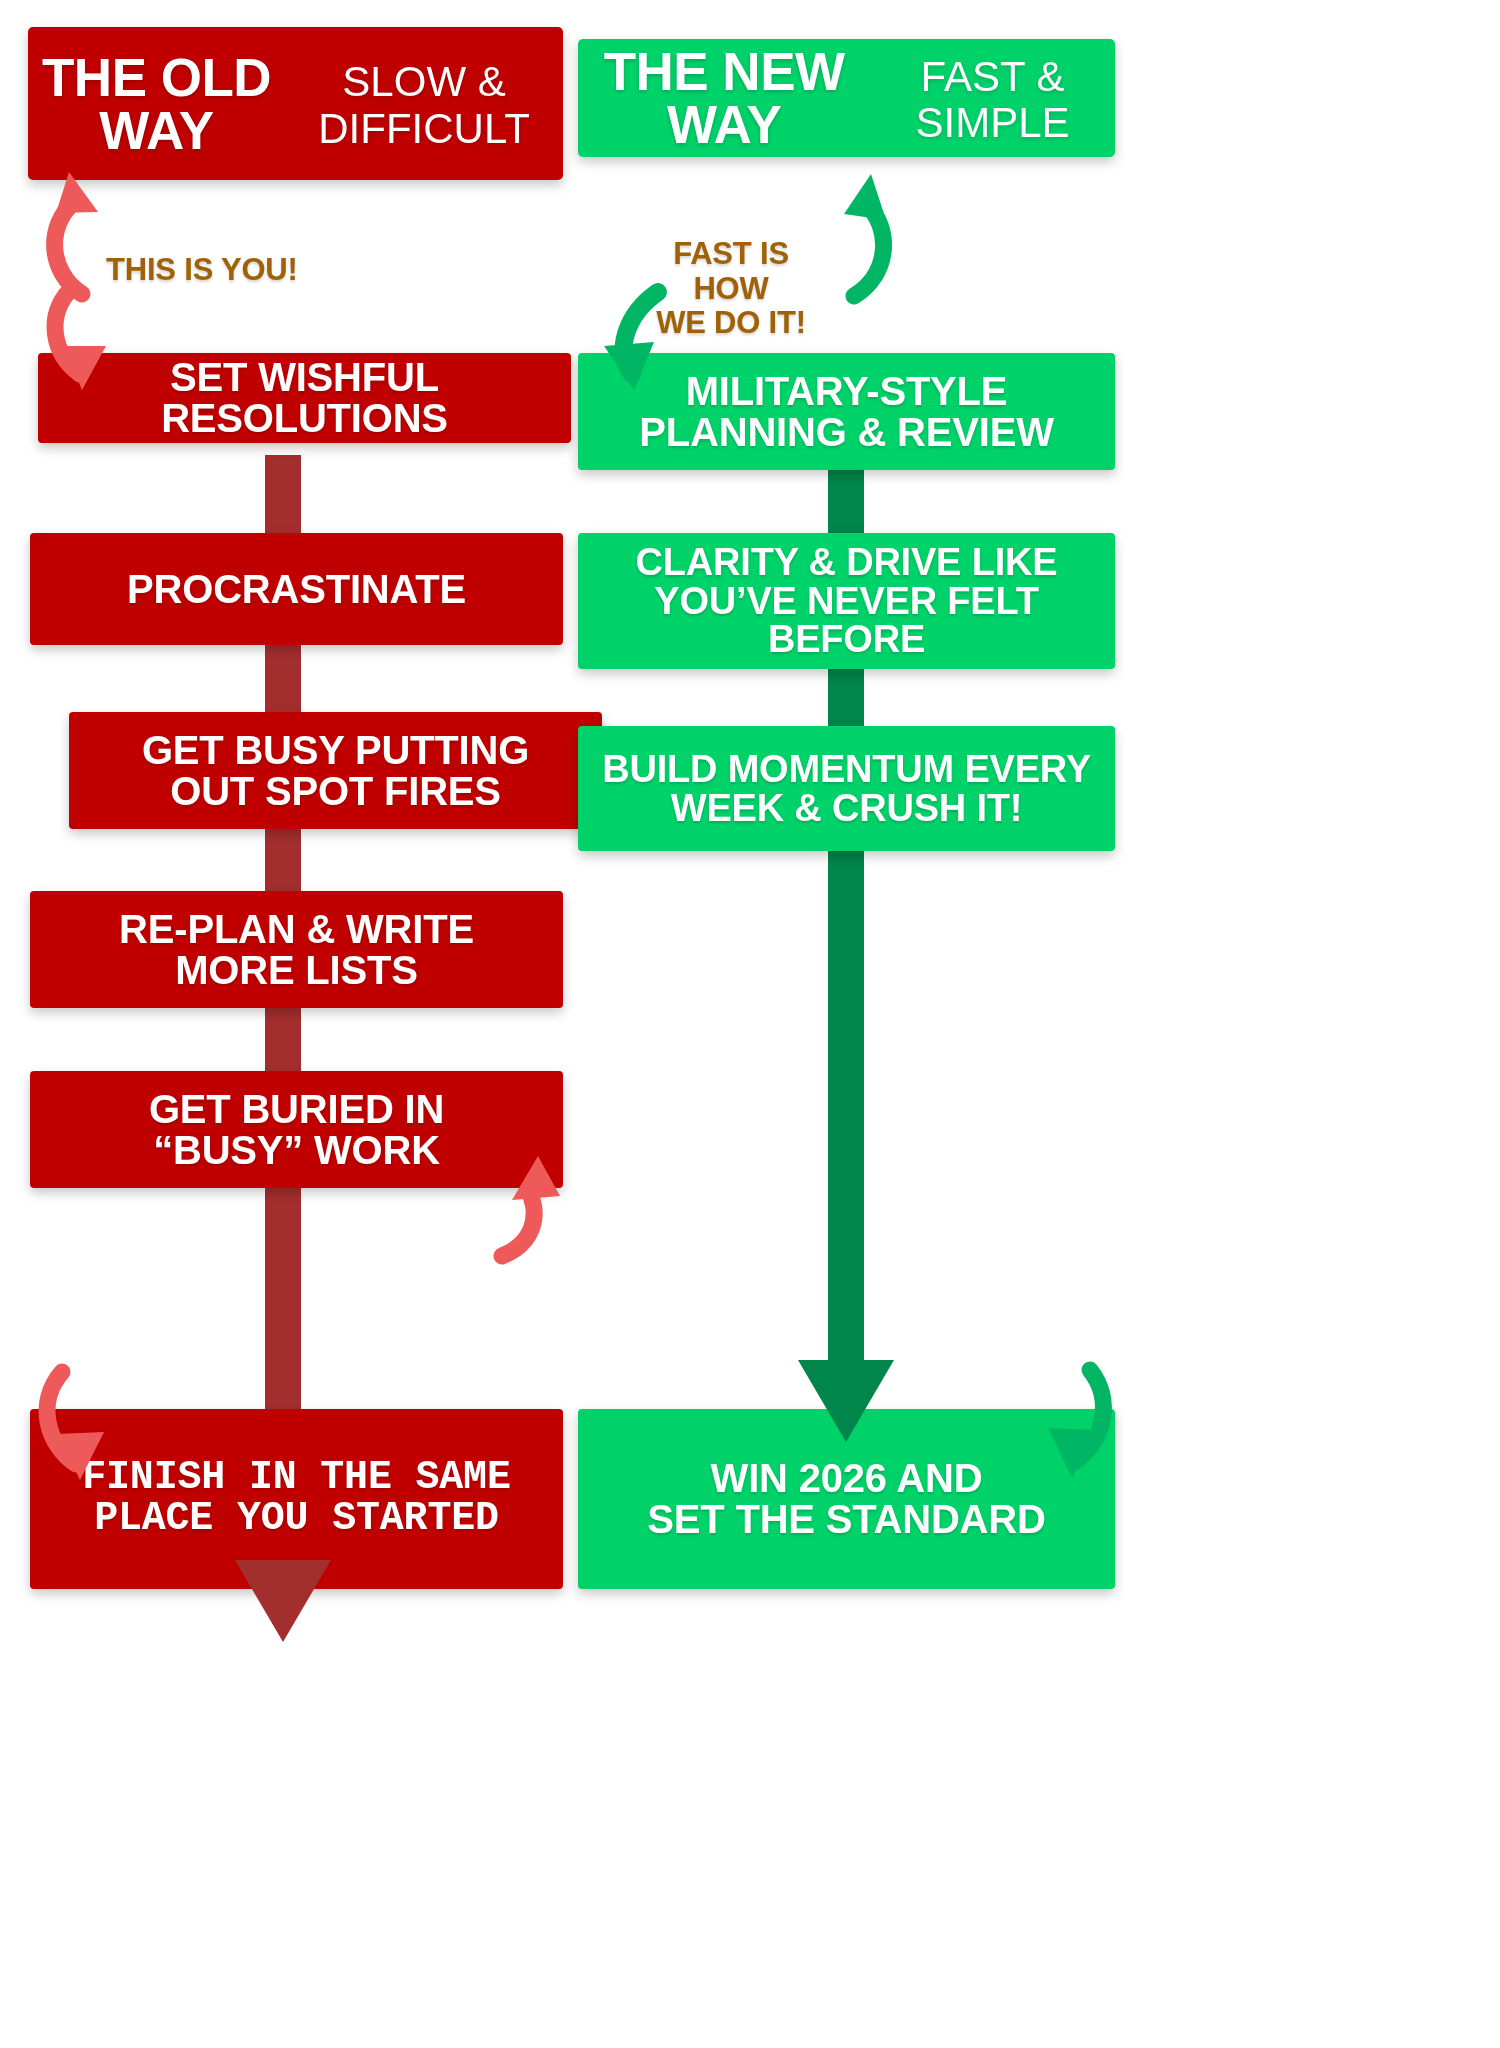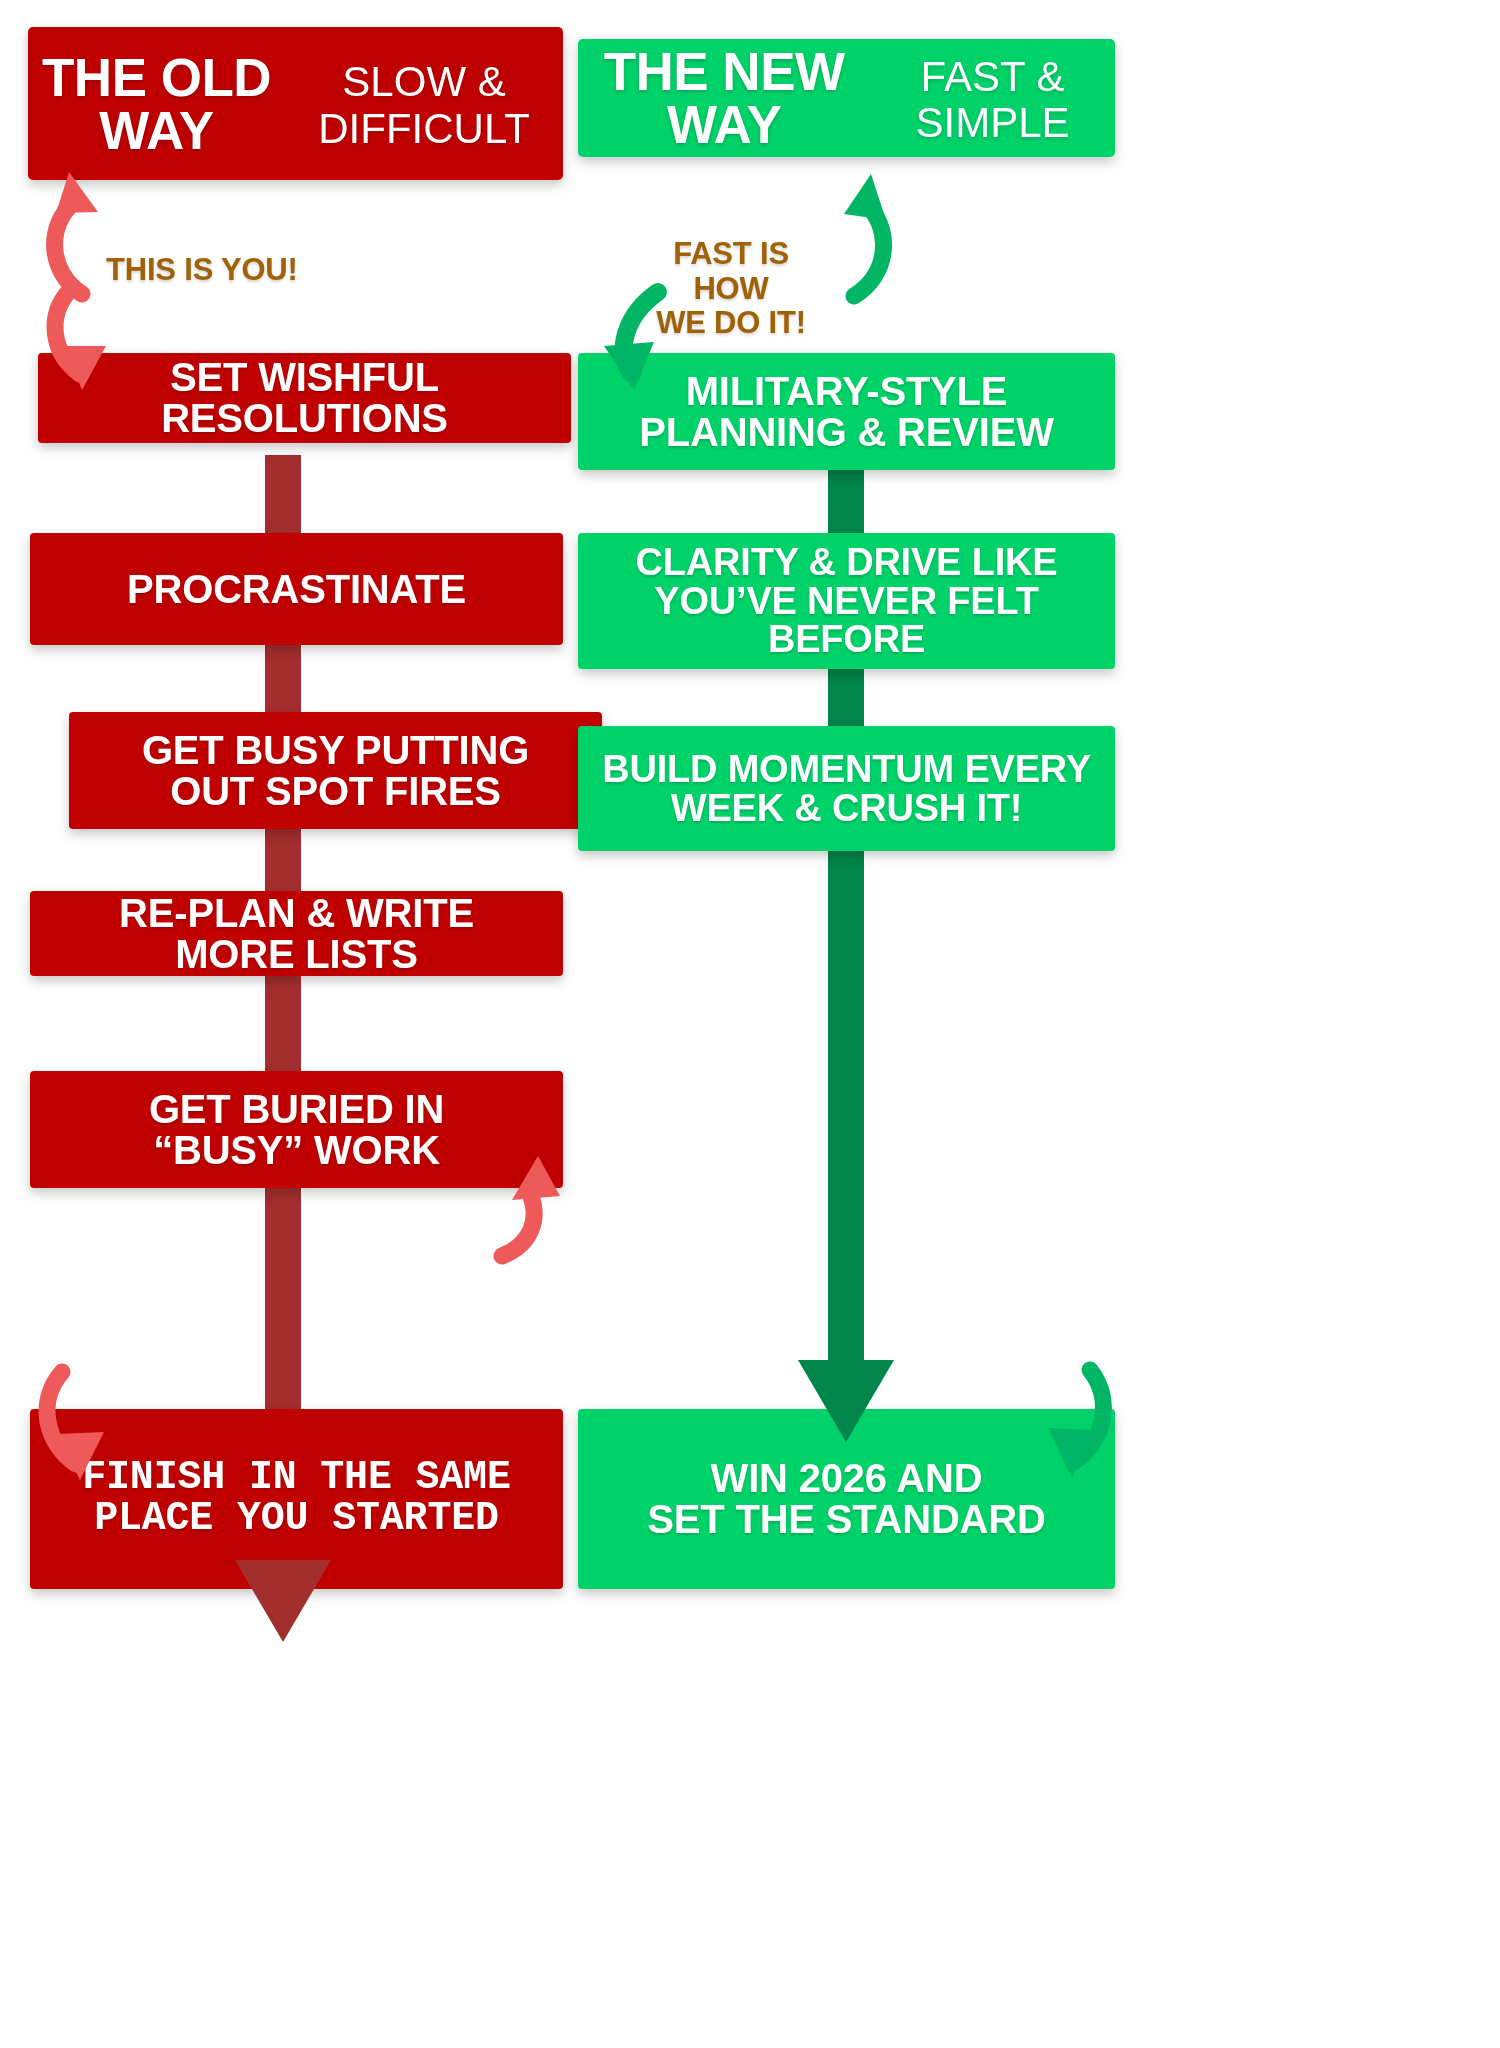--- a/index.html
+++ b/index.html
@@ -128,21 +128,21 @@
 
   <div class="box red step" style="left:30px;top:533px;width:533px;height:112px;">
     <div class="txt">PROCRASTINATE</div>
   </div>
 
   <div class="box red step" style="left:30px;top:712px;width:533px;height:117px;margin-left:39px;">
     <div class="txt">GET BUSY PUTTING
 OUT SPOT FIRES</div>
   </div>
 
-  <div class="box red step" style="left:30px;top:891px;width:533px;height:85px;">
+  <div class="box red step" style="left:30px;top:891px;width:533px;height:117px;">
     <div class="txt">RE-PLAN &amp; WRITE
 MORE LISTS</div>
   </div>
 
   <div class="box red step" style="left:30px;top:1071px;width:533px;height:117px;">
     <div class="txt">GET BURIED IN
 “BUSY” WORK</div>
   </div>
 
   <svg class="deco" style="left:488px;top:1152px;width:80px;height:110px;" viewBox="0 0 80 110">

